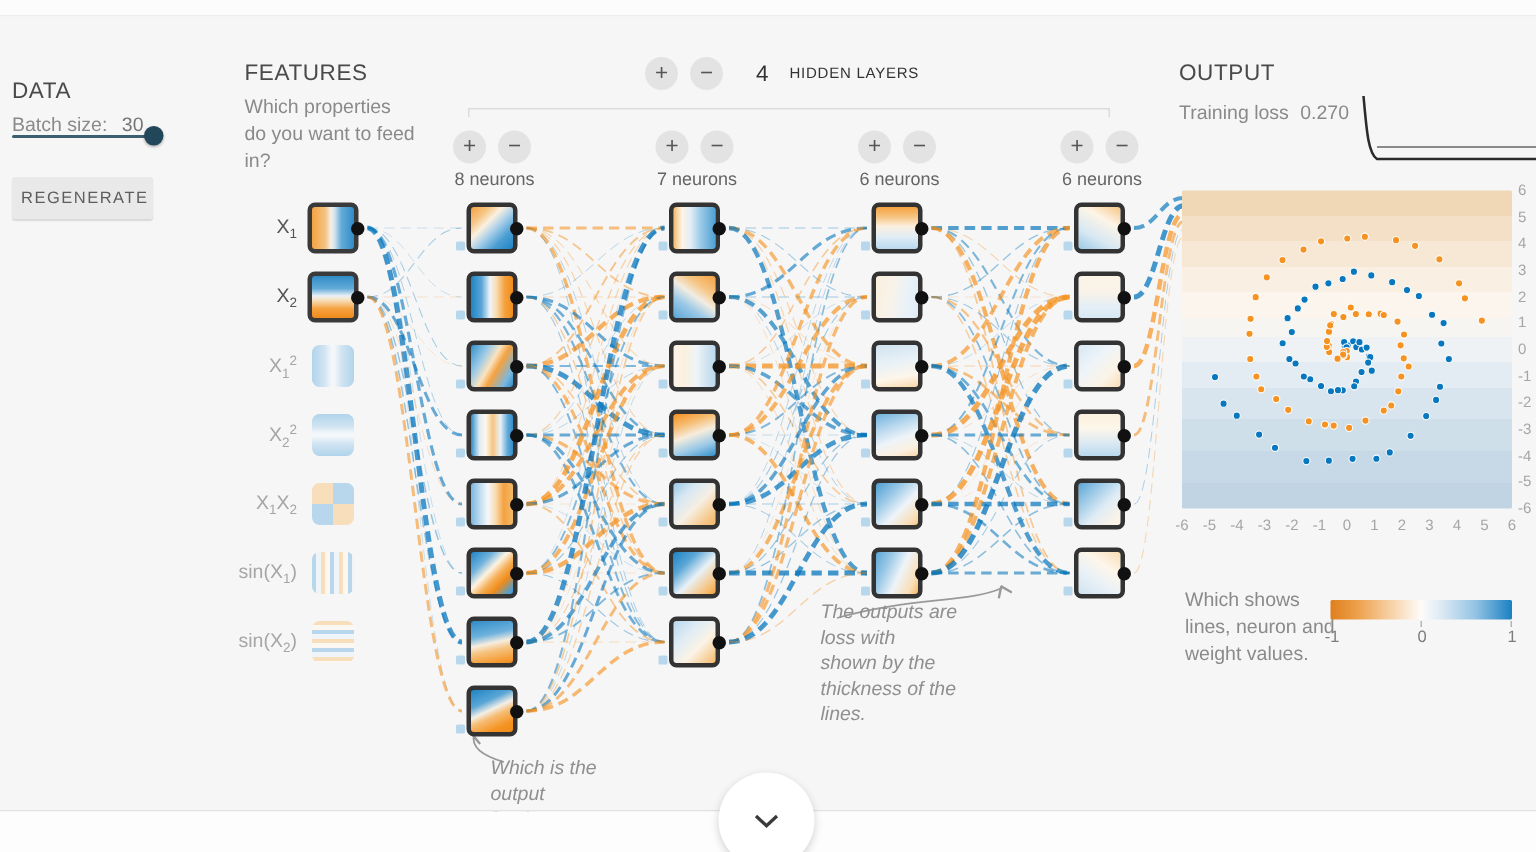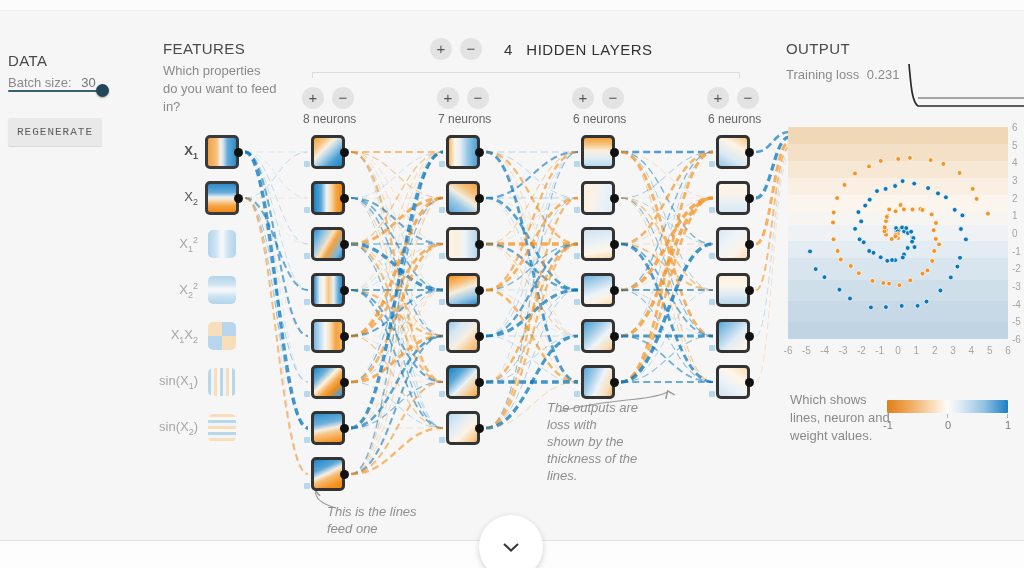--- a/index.html
+++ b/index.html
@@ -3,30 +3,30 @@
 <meta charset="utf-8">
 <style>
   html,body{margin:0;padding:0}
   body{width:1024px;height:568px;position:relative;background:#f6f6f6;
        font-family:"Liberation Sans",sans-serif;overflow:hidden;color:#4a4a4a}
   .abs{position:absolute}
   .top-strip{left:0;top:0;width:1024px;height:10px;background:#fcfcfc;border-bottom:1px solid #efefef}
   .panel-heading{font-size:15px;color:#4a4a4a;letter-spacing:.4px}
   .muted{font-size:13px;color:#8a8a8a;line-height:18px}
   .btn-regen{width:94px;height:28px;background:#e9e9e9;border:none;border-radius:2px;
-       font-family:Liberation Mono, monospace;font-size:11px;letter-spacing:1px;color:#5d5d5d;
+       font-family:Liberation Sans, sans-serif;font-size:11px;letter-spacing:1px;color:#5d5d5d;
        box-shadow:0 1px 1px rgba(0,0,0,.12);cursor:pointer}
   .slider-track{width:97px;height:2px;background:#3b5f71;border-radius:1px}
   .slider-handle{width:13px;height:13px;border-radius:50%;background:#22475a;box-shadow:0 1px 2px rgba(0,0,0,.3)}
   .pm-row{display:flex;align-items:center;gap:8px}
   .pm-btn{width:22px;height:22px;border-radius:50%;background:#e3e3e3;border:none;color:#555;
        font-size:15px;line-height:22px;text-align:center;padding:0;cursor:pointer;
        font-family:"Liberation Sans",sans-serif}
   .hl-count{font-size:15px;color:#333;margin-left:14px}
-  .hl-label{font-size:15px;color:#333;letter-spacing:.5px;margin-left:6px}
+  .hl-label{font-size:10px;color:#333;letter-spacing:.5px;margin-left:6px}
   .neurons-label{font-size:12px;color:#646464}
   .bracket{height:1px;background:#dcdcdc}
   .bracket-tick{width:1px;height:6px;background:#dcdcdc}
   .feat-label{font-size:13px;text-align:right;width:46px}
   .feat-label sub{font-size:9px}.feat-label sup{font-size:9px}
   .thumb{border-radius:5px;cursor:pointer}
   .thumb.active{border:3px solid #3a3a3a}
   .thumb.inactive{opacity:.8}
   .nub{position:absolute;right:-7px;top:50%;margin-top:-4.5px;width:9px;height:9px;border-radius:50%;background:#111}
   .bias-sq{position:absolute;left:-10px;top:23px;width:6px;height:6px;background:#b7d7ec;border-radius:1px}
@@ -222,21 +222,21 @@
   <span>Batch size:</span>
   <span style="margin-left:6px;color:#757575">30</span>
 </div>
 <div class="abs slider-track" style="left:8px;top:90px"></div>
 <div class="abs slider-handle" style="left:96px;top:84px"></div>
 <button class="abs btn-regen" style="left:8px;top:118px">REGENERATE</button>
 
 <div class="abs panel-heading" style="left:163px;top:40px">FEATURES</div>
 <div class="abs muted" style="left:163px;top:62px;width:114px">Which properties do you want to feed in?</div>
 <div id="features-list">
-    <div class="abs feat-label" style="left: 152px; top: 143px; color: rgb(85, 85, 85); font-weight: bold;"><span>X</span><sub>1</sub></div>
+    <div class="abs feat-label" style="left: 152px; top: 143px; color: rgb(85, 85, 85);"><span>X</span><sub>1</sub></div>
     <div class="abs thumb active" style="left: 205px; top: 135px; width: 28px; height: 28px; background: linear-gradient(90deg, rgb(245, 162, 64) 0%, rgb(243, 195, 132) 32%, rgb(247, 239, 229) 45%, rgb(207, 227, 240) 54%, rgb(99, 171, 217) 70%, rgb(47, 140, 199) 100%);">
       <span class="nub"></span>
     </div>
     <div class="abs feat-label" style="left: 152px; top: 189px; color: rgb(85, 85, 85);"><span>X</span><sub>2</sub></div>
     <div class="abs thumb active" style="left: 205px; top: 181px; width: 28px; height: 28px; background: linear-gradient(rgb(47, 140, 199) 0%, rgb(99, 171, 217) 30%, rgb(232, 240, 246) 47%, rgb(246, 227, 196) 56%, rgb(245, 162, 64) 78%, rgb(240, 139, 26) 100%);">
       <span class="nub"></span>
     </div>
     <div class="abs feat-label" style="left: 152px; top: 235px; color: rgb(166, 166, 166);"><span>X</span><sub>1</sub><sup>2</sup></div>
     <div class="abs thumb inactive" style="left: 208px; top: 230px; width: 28px; height: 28px; background: linear-gradient(90deg, rgb(159, 203, 232) 0%, rgb(200, 224, 241) 30%, rgb(242, 247, 251) 46%, rgb(242, 247, 251) 54%, rgb(200, 224, 241) 70%, rgb(159, 203, 232) 100%);"></div>
     <div class="abs feat-label" style="left: 152px; top: 281px; color: rgb(166, 166, 166);"><span>X</span><sub>2</sub><sup>2</sup></div>
@@ -384,37 +384,37 @@
       <span class="nub"></span>
       <span class="bias-sq"></span>
     </div>
     <div class="neuron" style="left: 716px; top: 365px; background: linear-gradient(215deg, rgb(249, 221, 180) 0%, rgb(253, 246, 234) 34%, rgb(233, 241, 247) 64%, rgb(207, 227, 240) 100%);">
       <span class="nub"></span>
       <span class="bias-sq"></span>
     </div>
   </div>
 
 <div id="neuron-tooltip" class="abs tooltip" style="left:327px;top:503px;width:110px">
-    <div>This is the lines</div>
+    <div>Which is the output</div>
     <div>feed one</div>
     <div><b>neuron</b>. Hover</div>
     <div>to see it larger.</div>
   </div>
 <div id="weights-tooltip" class="abs tooltip" style="left:547px;top:399px;width:96px">
     <div>The outputs are</div>
     <div>loss with</div>
     <div>shown by the</div>
     <div>thickness of the</div>
     <div>lines.</div>
   </div>
 
 <div class="abs panel-heading" style="left:786px;top:40px">OUTPUT</div>
 <div class="abs muted" style="left:786px;top:66px">
   <span>Training loss</span>
-  <span style="margin-left:4px">0.231</span>
+  <span style="margin-left:4px">0.270</span>
 </div>
 <svg class="abs" style="left:903px;top:58px" width="121" height="58">
   <path d="M6,6 C8,28 9,44 15,48 L121,48" fill="none" stroke="#2b2b2b" stroke-width="1.7"></path>
   <path d="M15,40 L121,40" fill="none" stroke="#8a8a8a" stroke-width="1.3"></path>
 </svg>
 
 <div id="output-plot" class="abs plot" style="left: 788px; top: 127px; width: 220px; height: 212px; background: linear-gradient(rgb(240, 216, 182) 0%, rgb(240, 216, 182) 8%, rgb(243, 224, 198) 8%, rgb(243, 224, 198) 16%, rgb(246, 232, 212) 16%, rgb(246, 232, 212) 24%, rgb(249, 239, 226) 24%, rgb(249, 239, 226) 32%, rgb(251, 245, 238) 32%, rgb(251, 245, 238) 40%, rgb(247, 245, 241) 40%, rgb(247, 245, 241) 46%, rgb(238, 242, 244) 46%, rgb(238, 242, 244) 54%, rgb(227, 236, 242) 54%, rgb(227, 236, 242) 62%, rgb(217, 229, 238) 62%, rgb(217, 229, 238) 72%, rgb(207, 223, 234) 72%, rgb(207, 223, 234) 82%, rgb(199, 217, 231) 82%, rgb(199, 217, 231) 92%, rgb(192, 212, 228) 92%, rgb(192, 212, 228) 100%);">
   <svg id="plot-points" width="220" height="212">
       <circle cx="108.5" cy="104.1" r="2.4" fill="#0877bd" stroke="#ffffff" stroke-width="0.7"></circle>
       <circle cx="110.6" cy="103.2" r="2.4" fill="#0877bd" stroke="#ffffff" stroke-width="0.7"></circle>

